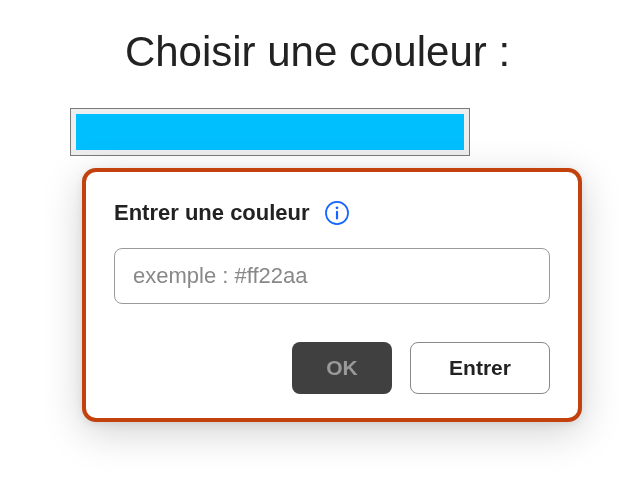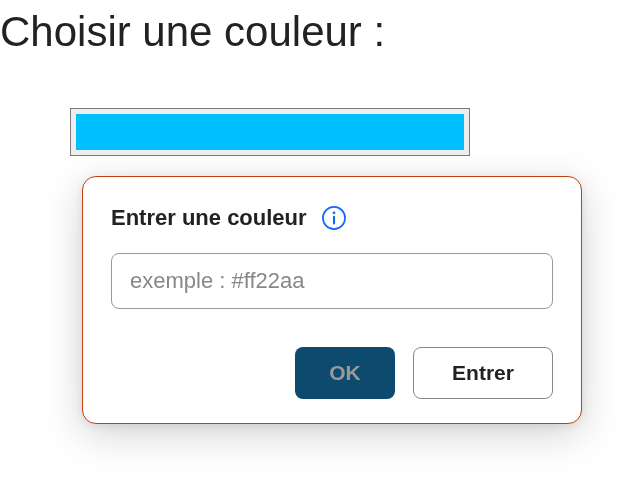--- a/index.html
+++ b/index.html
@@ -11,48 +11,48 @@
       width: 635px;
       height: 503px;
       font-family: -apple-system, BlinkMacSystemFont, "Segoe UI", Helvetica, Arial, sans-serif;
       background: #fff;
       position: relative;
     }
     .page-title {
       font-size: 42px;
       font-weight: 400;
       color: #222;
-      text-align: left;
+      text-align: center;
       width: 100%;
-      padding-top: 8px;
+      padding-top: 28px;
     }
     .color-swatch-container {
       position: absolute;
       top: 108px;
       left: 70px;
       width: 400px;
       height: 48px;
       background: #eeeeee;
       border: 1px solid #7a7a7a;
       display: flex;
       align-items: center;
       justify-content: center;
       padding: 5px;
     }
     .color-swatch {
       width: 100%;
       height: 100%;
     }
     .popup {
       position: absolute;
-      top: 176px;
+      top: 168px;
       left: 82px;
       width: 500px;
       background: #fff;
-      border: 1px solid #c2410c;
+      border: 4px solid #c2410c;
       border-radius: 14px;
       box-shadow: 0 10px 40px rgba(0,0,0,0.18), 0 2px 8px rgba(0,0,0,0.08);
       padding: 28px 28px 24px 28px;
     }
     .popup-header {
       display: flex;
       align-items: center;
       gap: 14px;
       margin-bottom: 22px;
     }
@@ -98,21 +98,21 @@
       font-size: 21px;
       font-weight: 600;
       padding: 0 28px;
       cursor: pointer;
       min-width: 100px;
       display: flex;
       align-items: center;
       justify-content: center;
     }
     .btn-ok {
-      background: #0c4a6e;
+      background: #404040;
       border: none;
       color: #999;
     }
     .btn-cancel {
       background: #fff;
       border: 1px solid #888;
       color: #222;
       min-width: 140px;
     }
   </style>

